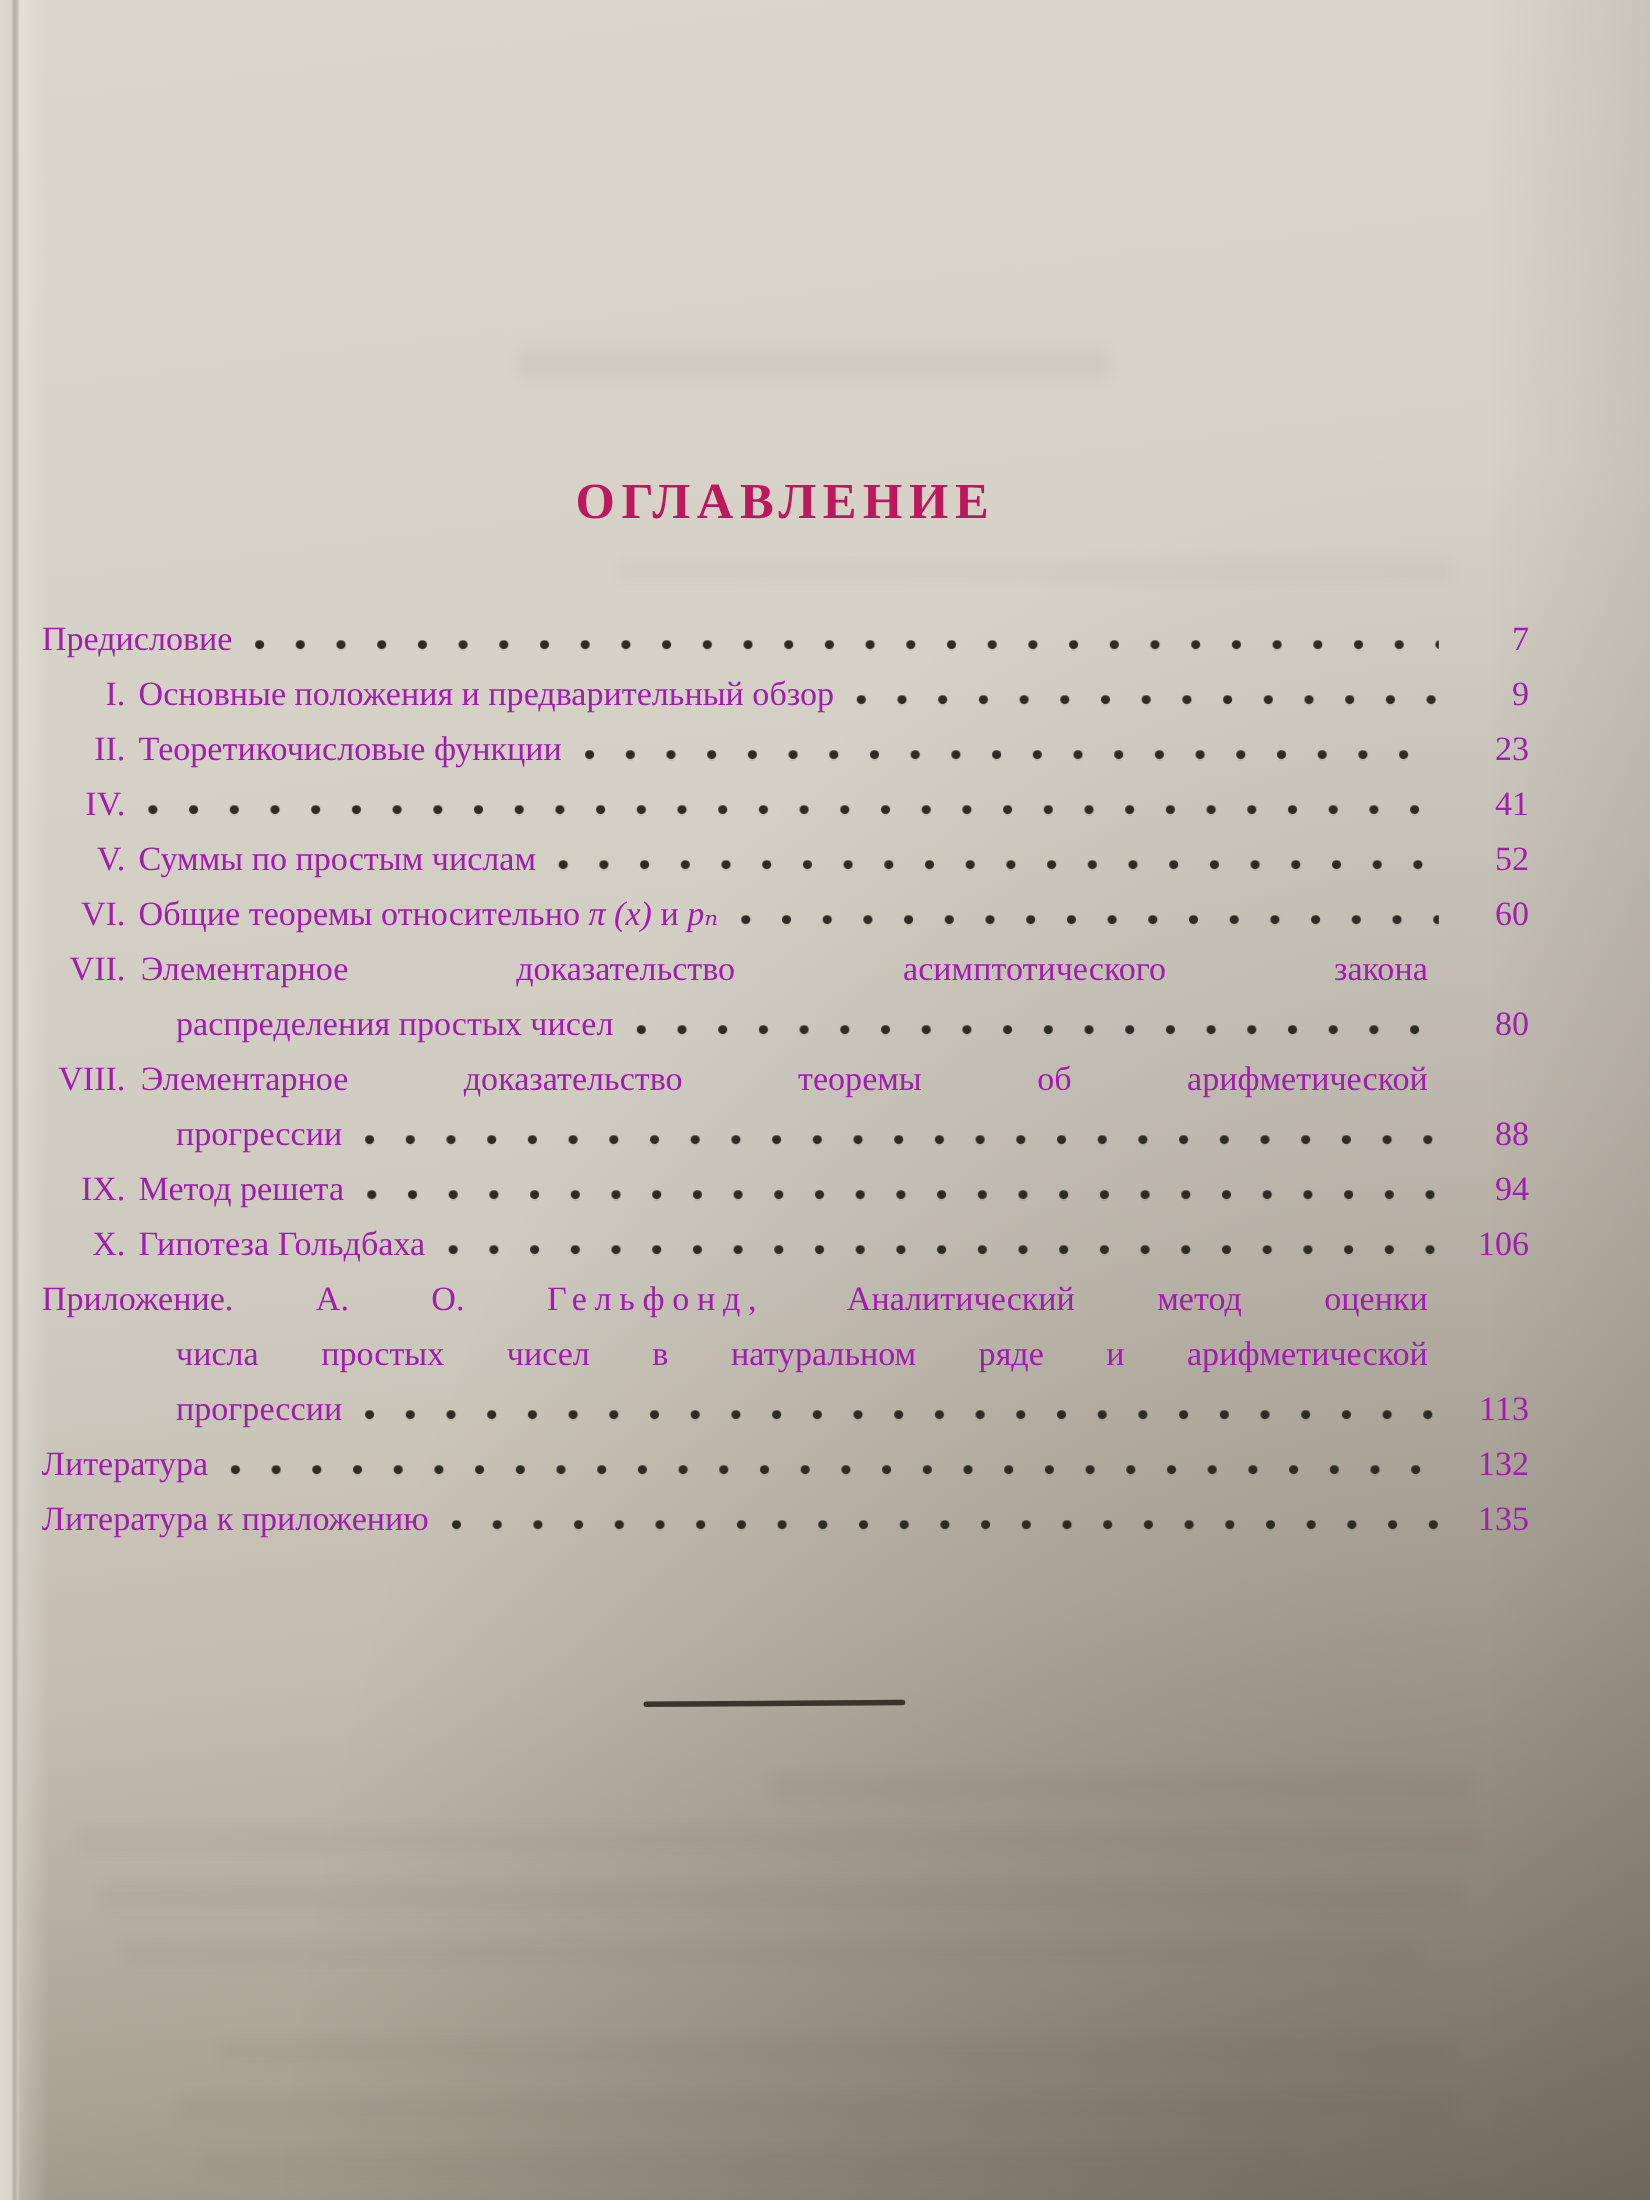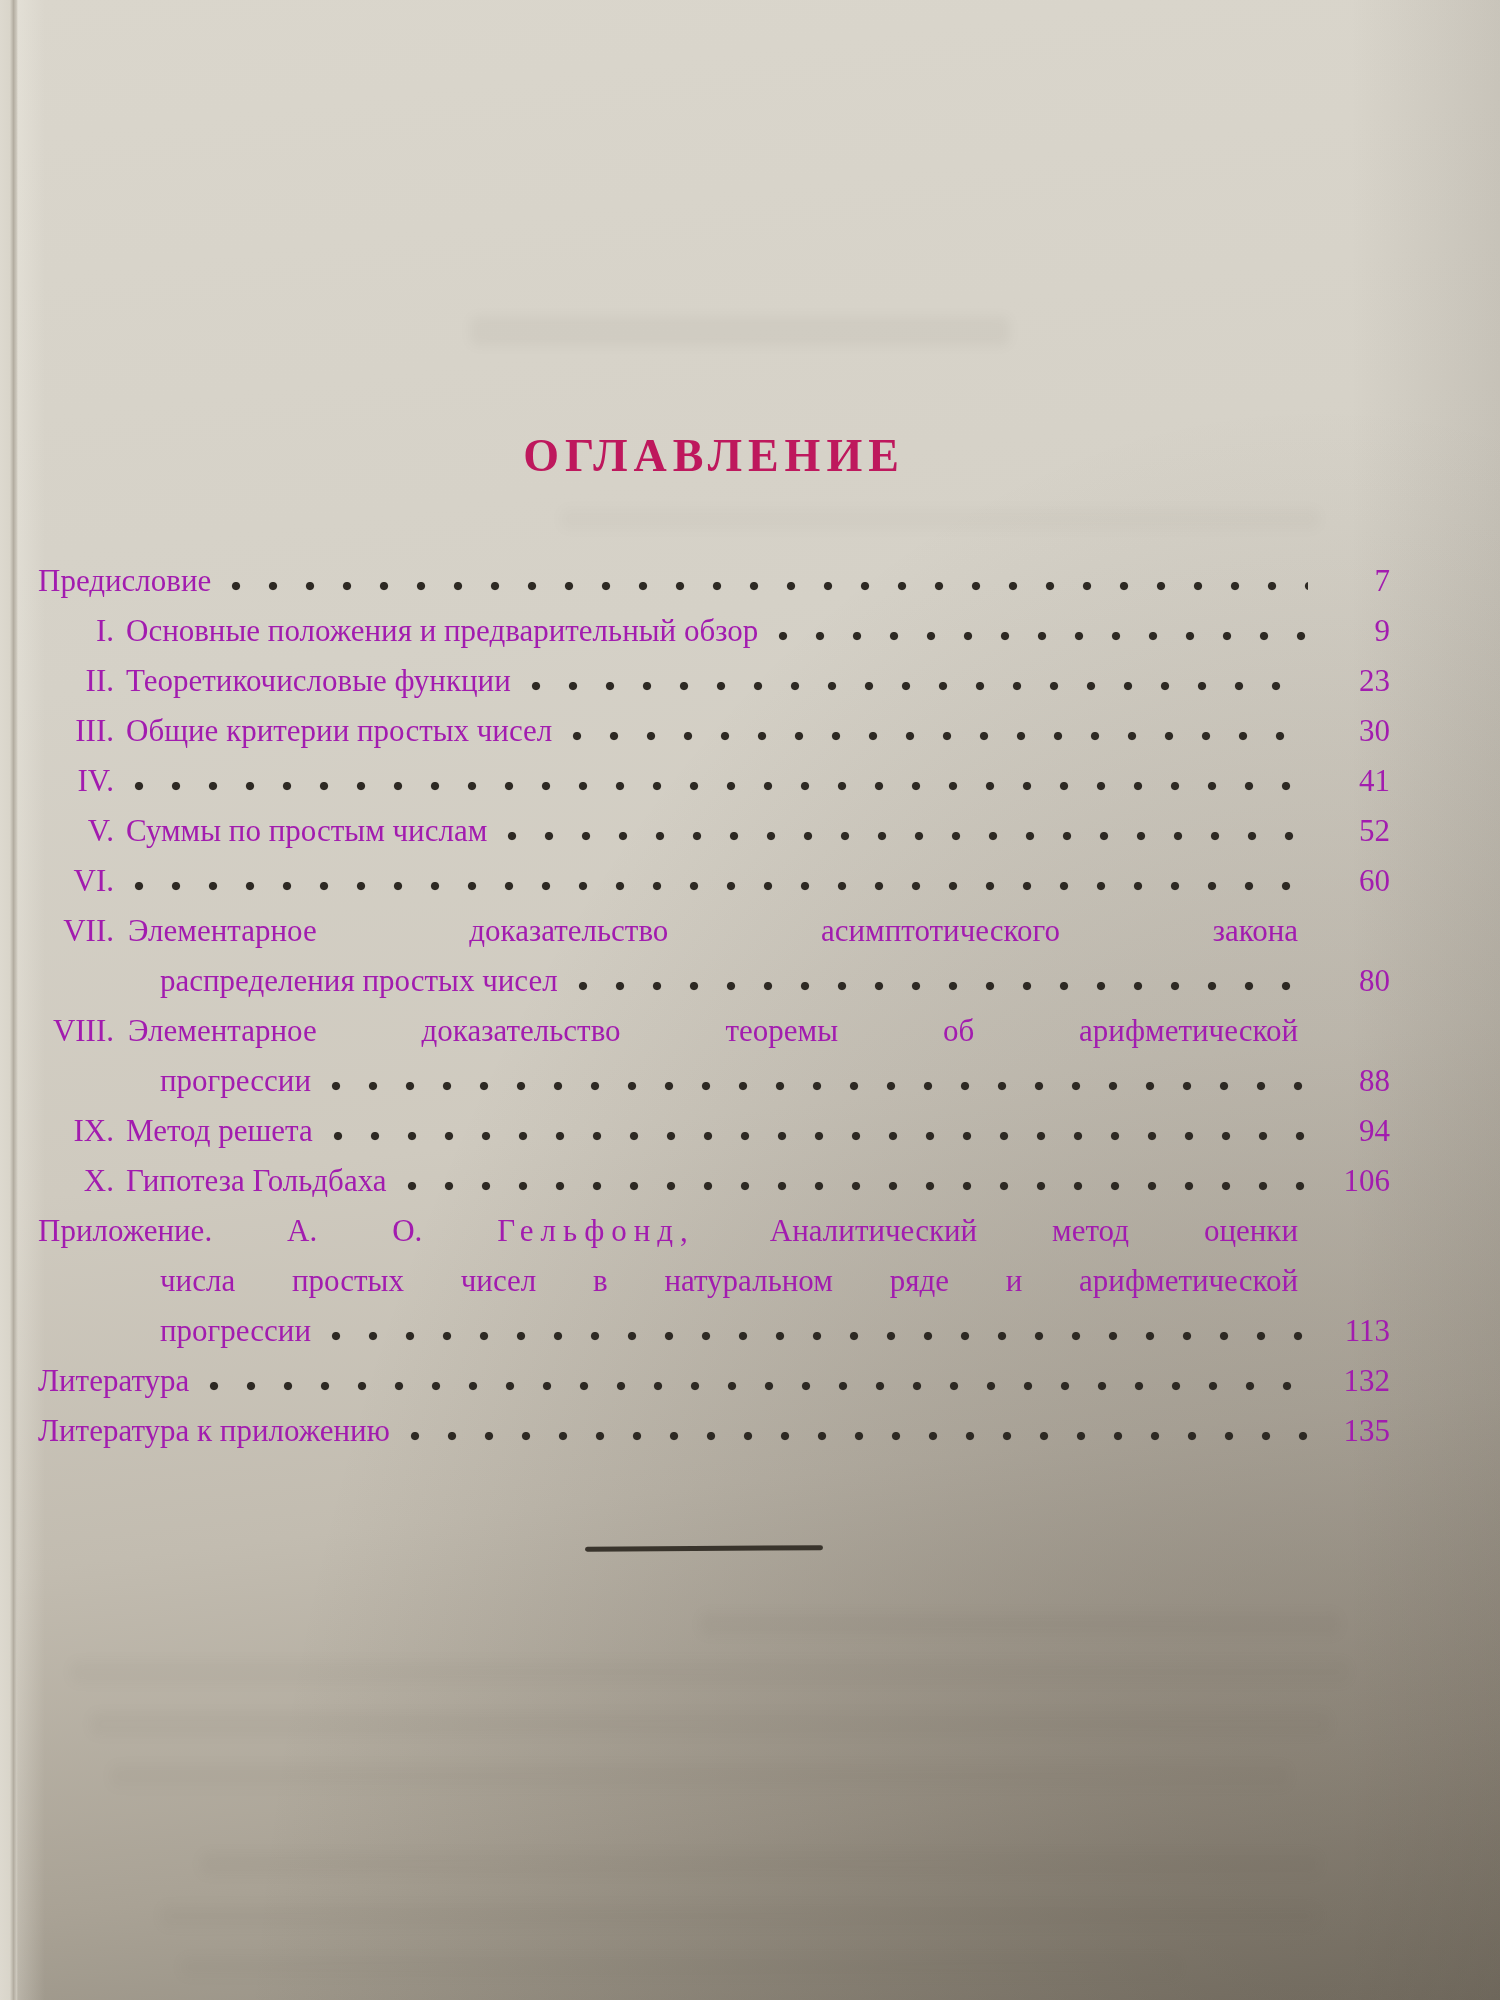--- a/index.html
+++ b/index.html
@@ -142,42 +142,37 @@
     <span class="pagenum">9</span>
   </div>
 
   <div class="toc-row">
     <span class="roman">II.</span>
     <span class="entry">Теоретикочисловые функции</span>
     <span class="leader"></span>
     <span class="pagenum">23</span>
   </div>
 
-  <div class="toc-row">
-    <span class="roman">III.</span>
-    <span class="entry">Общие критерии простых чисел</span>
-    <span class="leader"></span>
-    <span class="pagenum">30</span>
-  </div>
 
   <div class="toc-row">
     <span class="roman">IV.</span>
     <span class="leader"></span>
     <span class="pagenum">41</span>
   </div>
 
   <div class="toc-row">
     <span class="roman">V.</span>
     <span class="entry">Суммы по простым числам</span>
     <span class="leader"></span>
     <span class="pagenum">52</span>
   </div>
 
   <div class="toc-row">
     <span class="roman">VI.</span>
+    <span class="entry"><span>Общие теоремы относительно</span>&nbsp;<span class="math">π (x)</span>&nbsp;<span>и</span>&nbsp;<span class="math">pₙ</span></span>
     <span class="leader"></span>
     <span class="pagenum">60</span>
   </div>
 
   <div class="toc-row justify-line">
     <span class="roman">VII.</span>
     <span class="entry-justified">Элементарное доказательство асимптотического закона</span>
   </div>
 
   <div class="toc-row cont">

